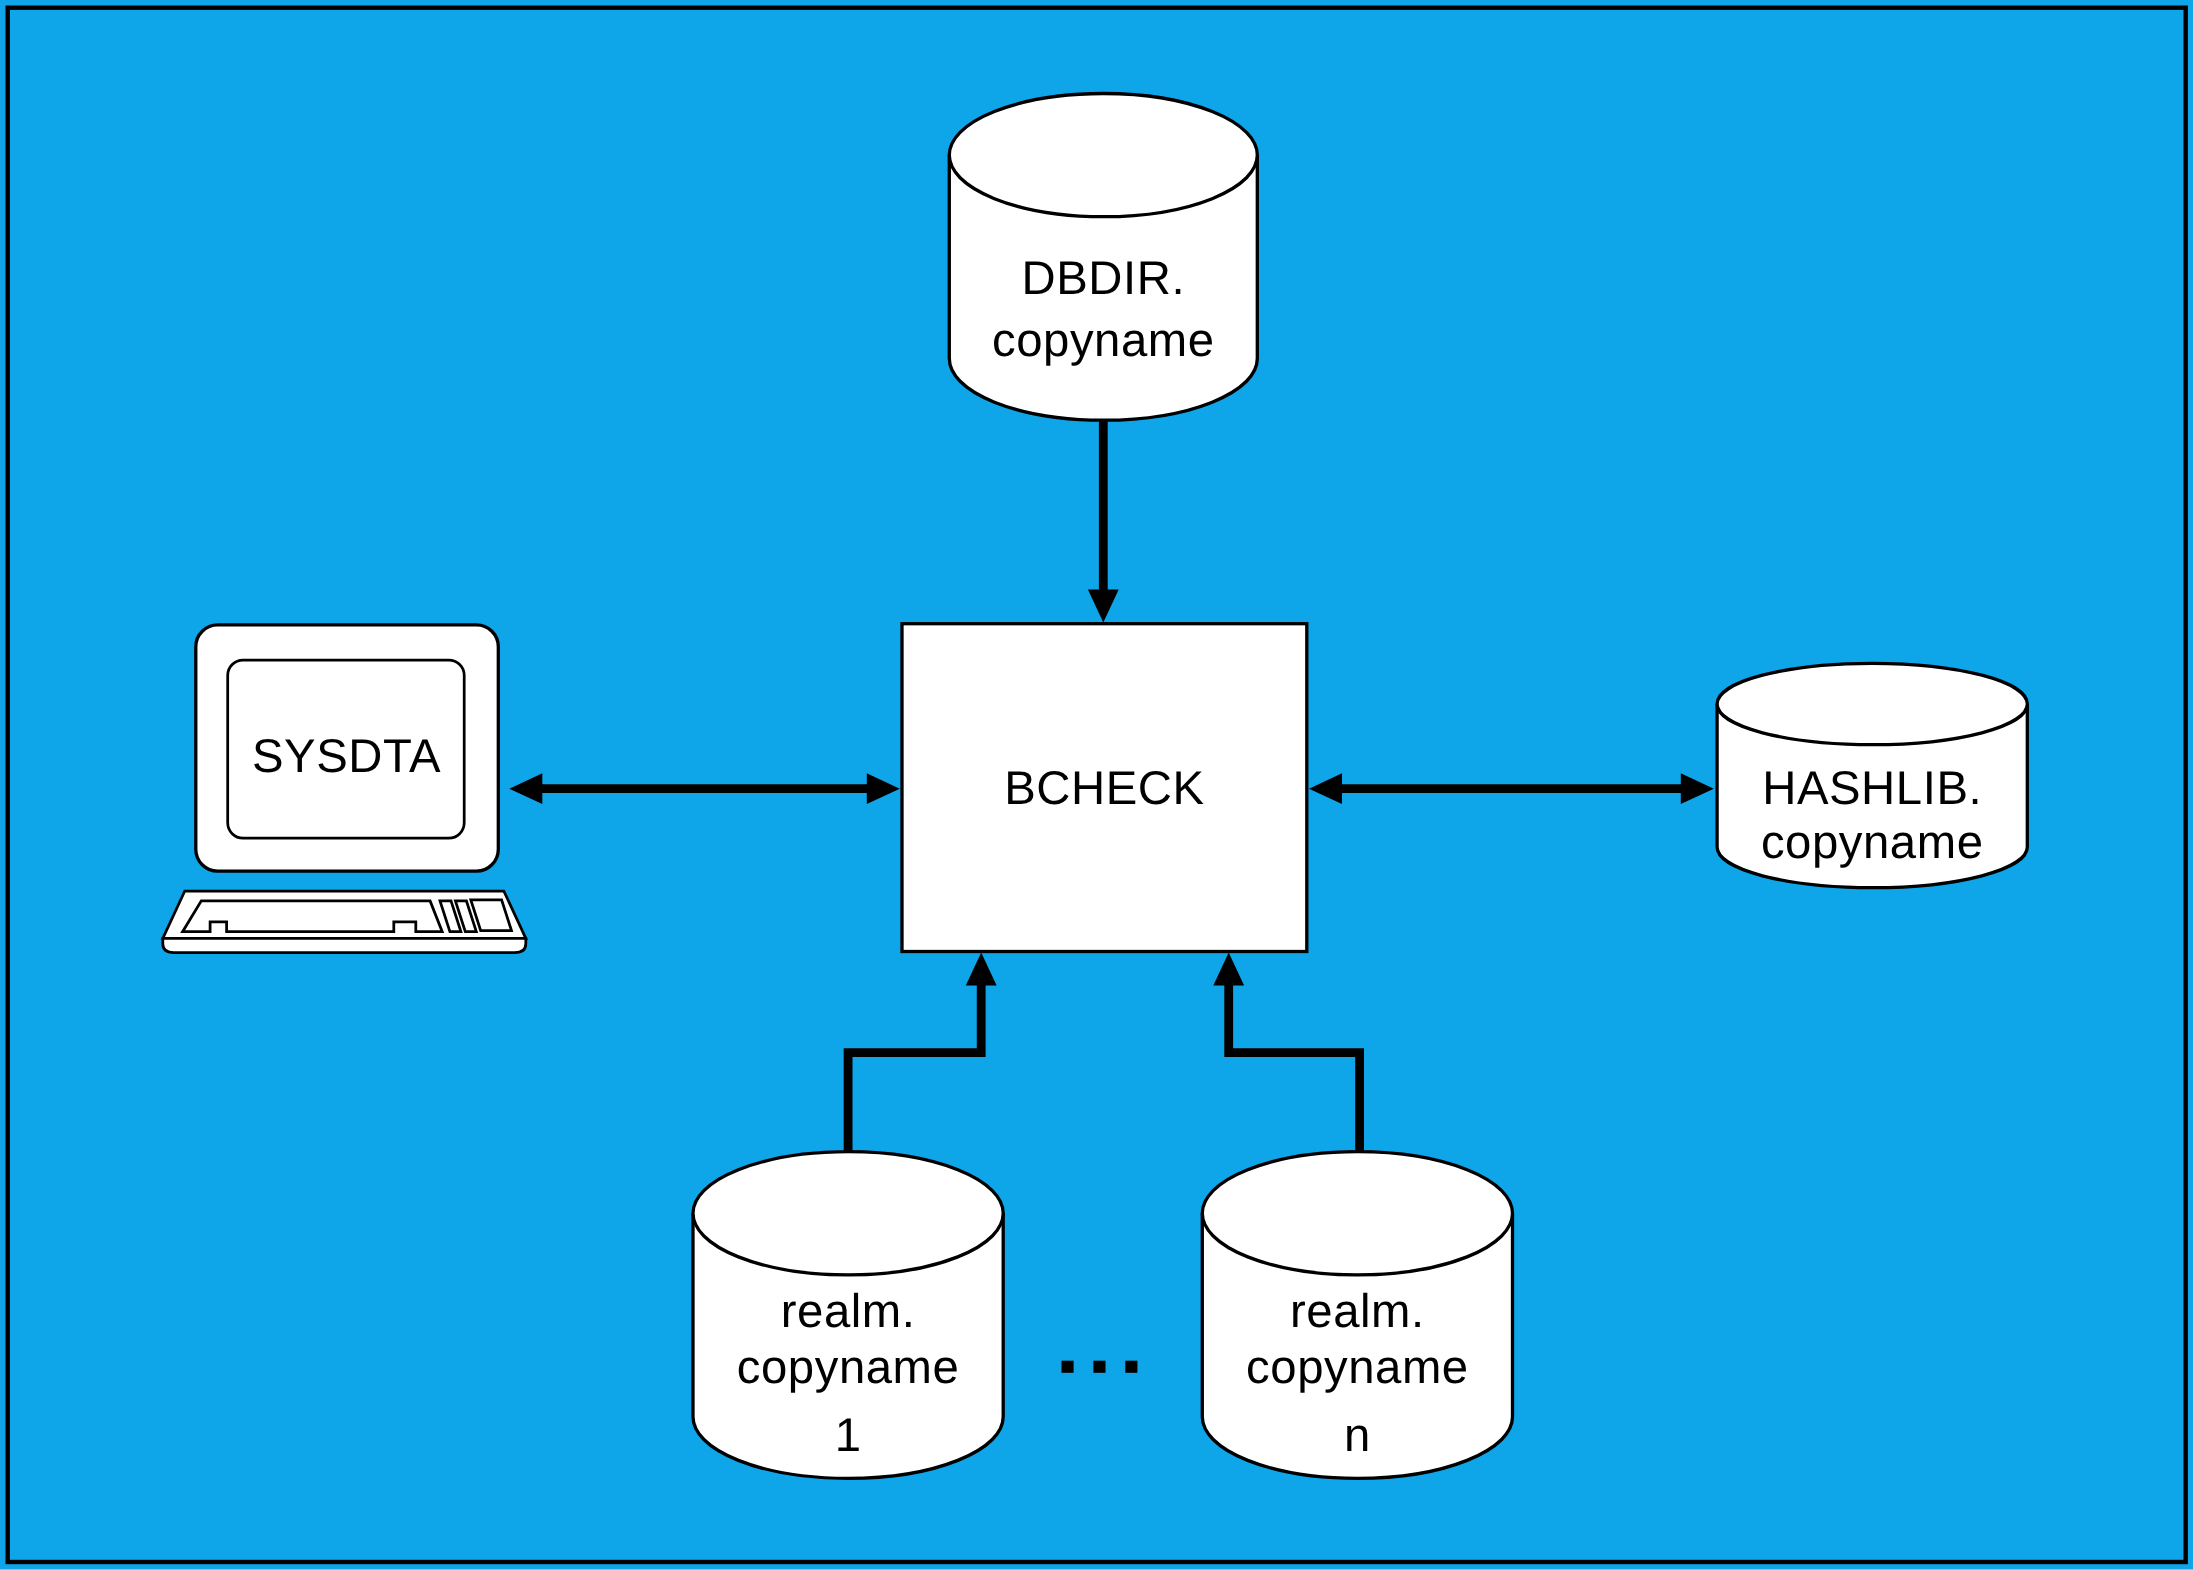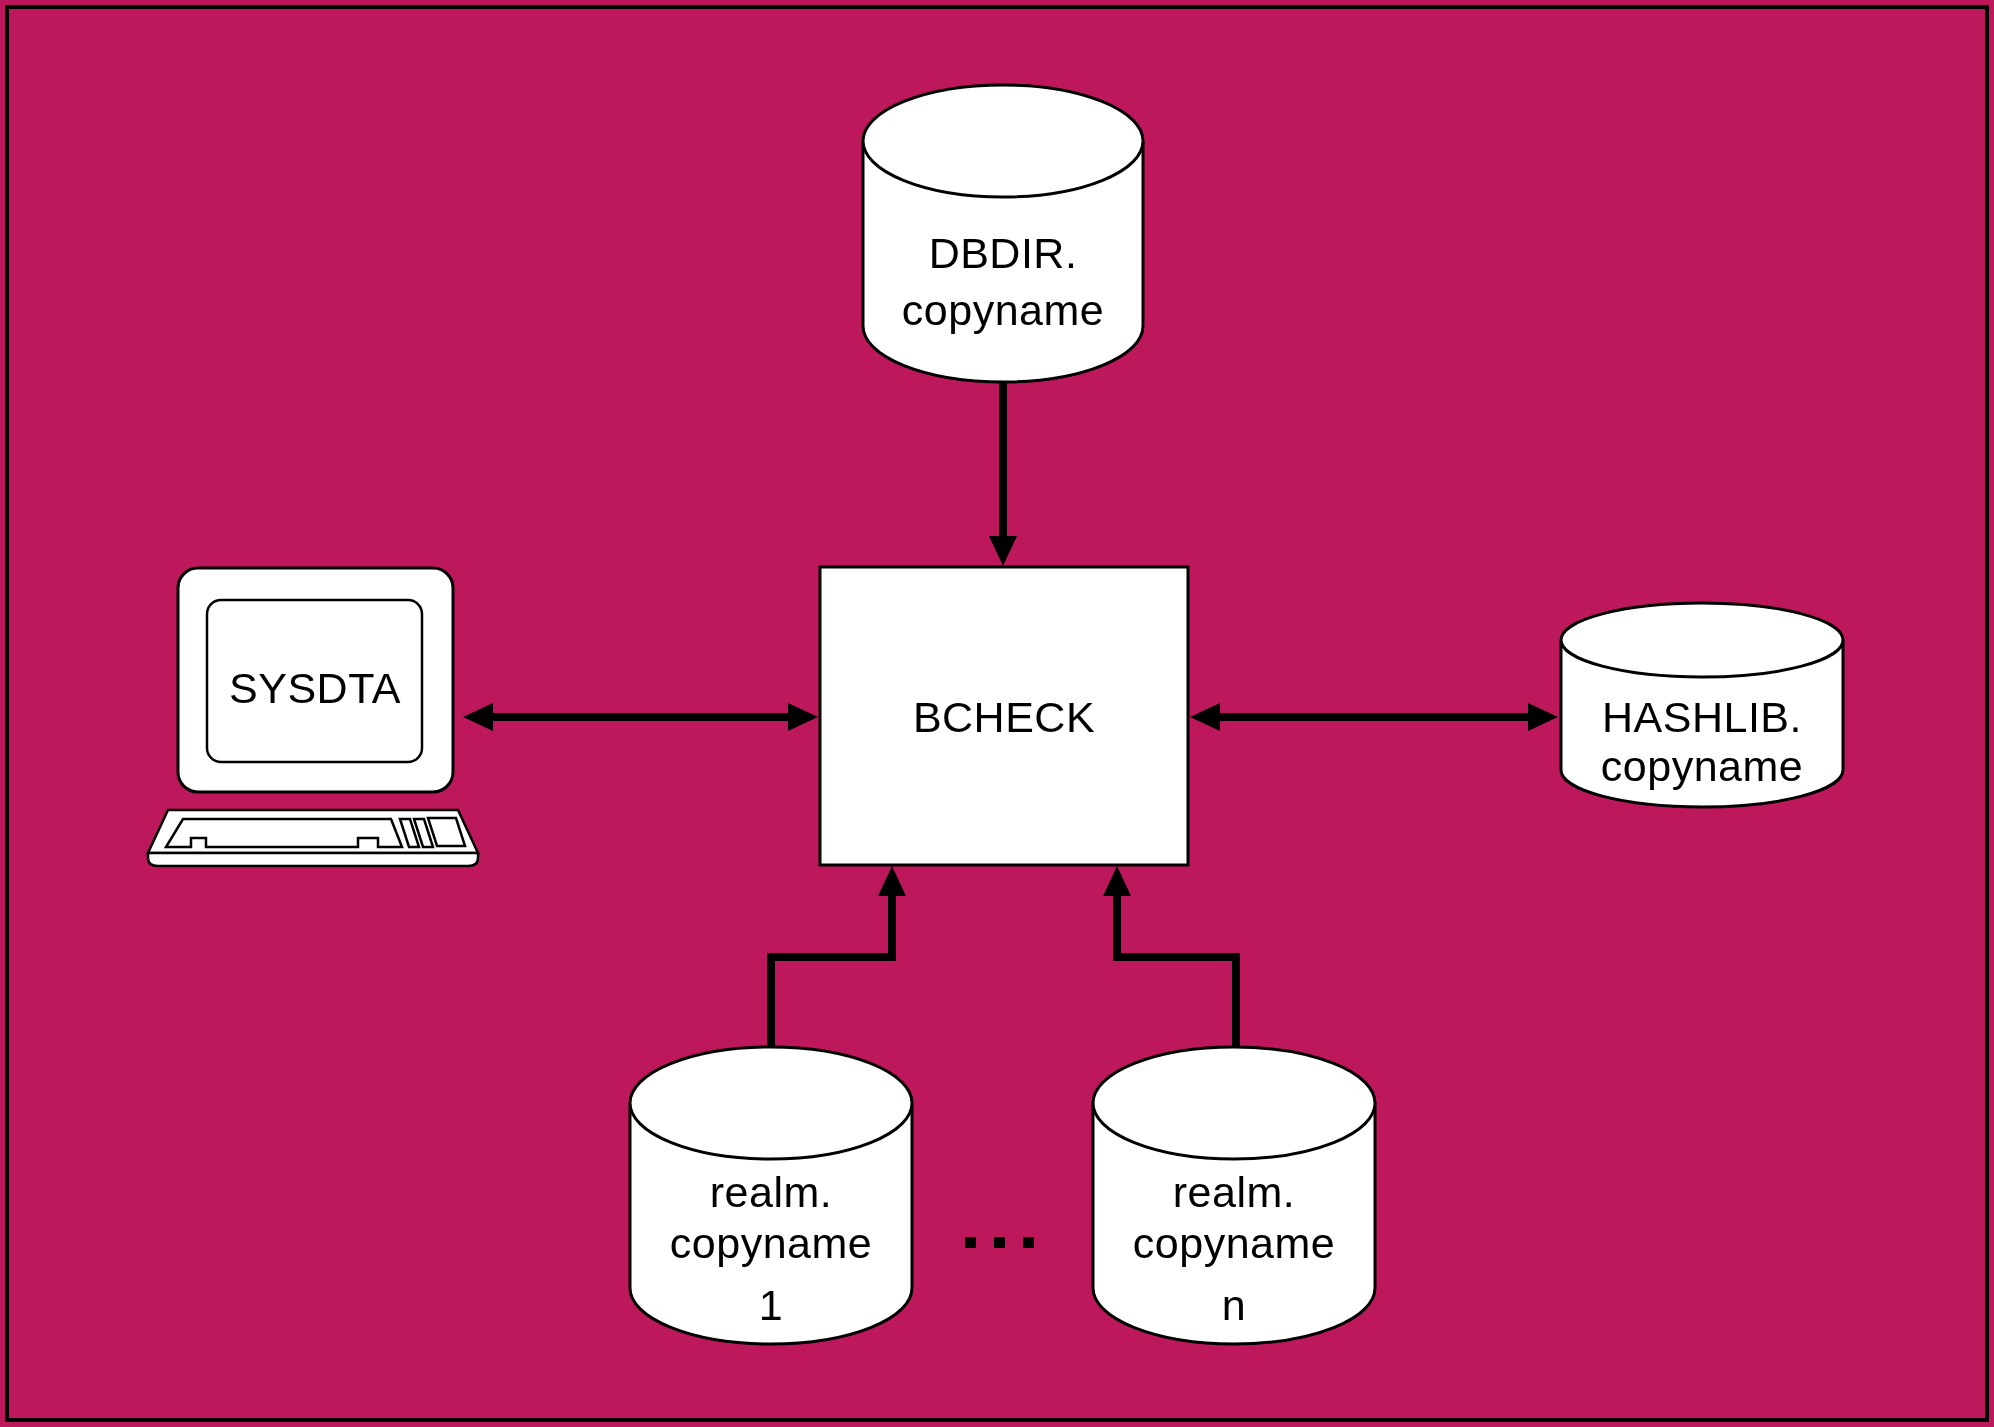--- a/index.html
+++ b/index.html
@@ -4,21 +4,21 @@
 <style>
   html, body {
     margin: 0;
     padding: 0;
     background: #ffffff;
   }
   .page {
     position: relative;
     width: 1994px;
     height: 1427px;
-    background: #be185d;
+    background: #0ea5e9;
     font-family: "Liberation Sans", sans-serif;
   }
   svg { display: block; }
   .shape {
     fill: #ffffff;
     stroke: #000000;
   }
   .thick { stroke-width: 3; }
   .thin  { stroke-width: 2.5; }
   .connector {

